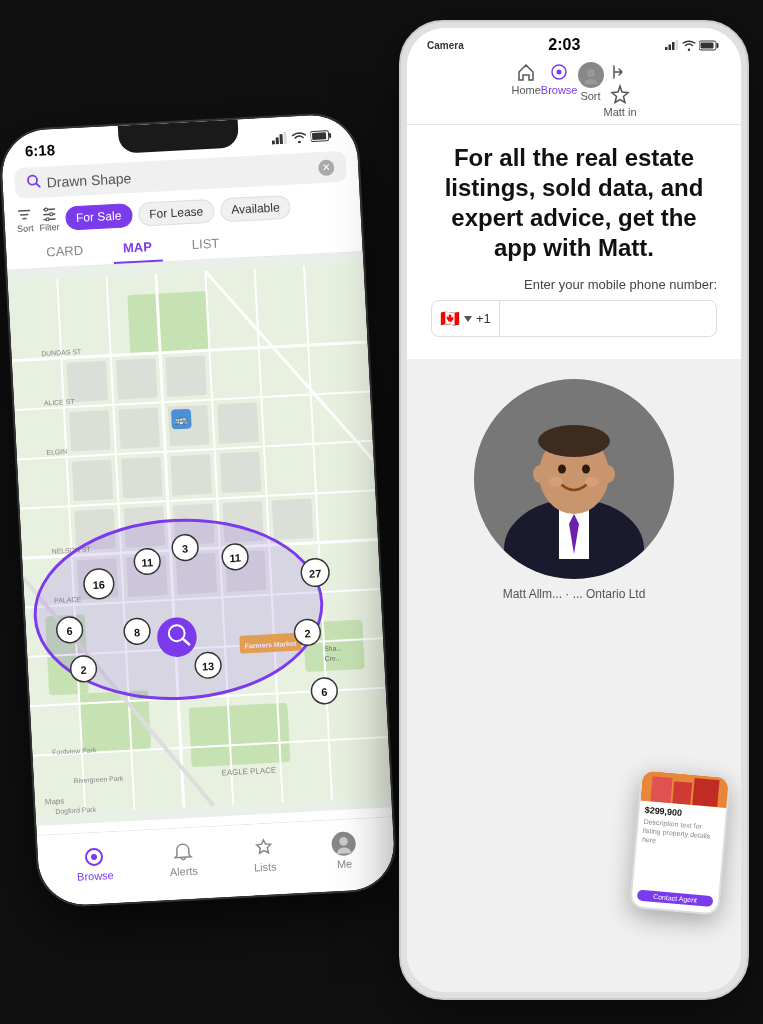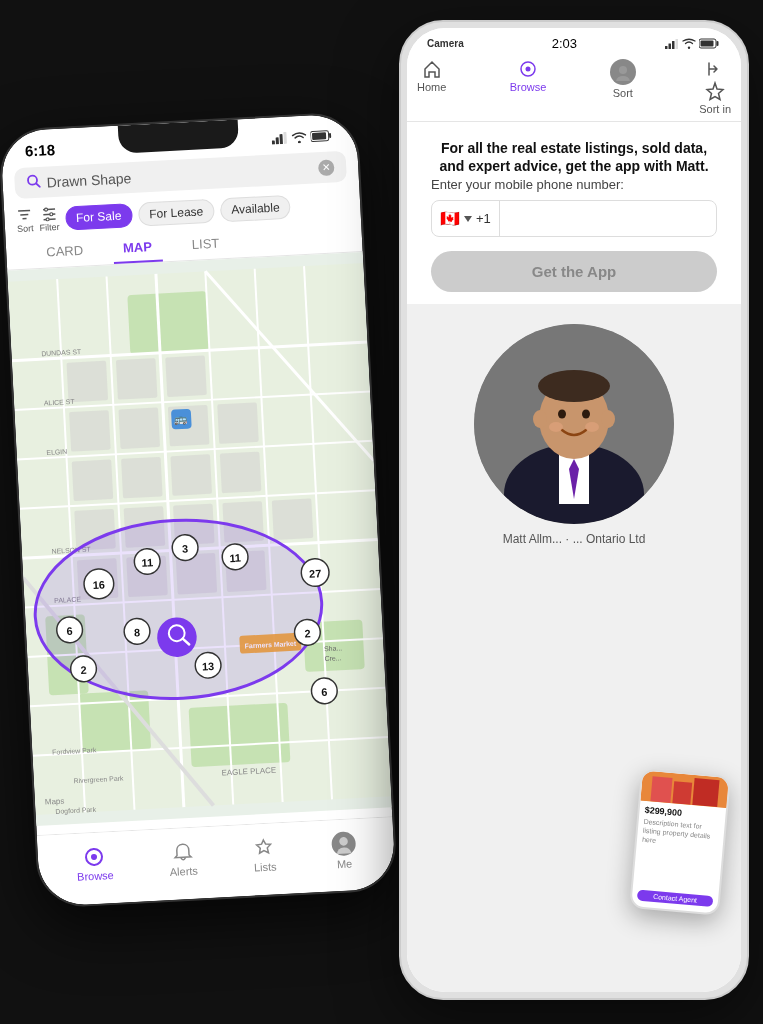--- a/index.html
+++ b/index.html
@@ -198,37 +198,37 @@
     
     .status-bar-right {
       background: #fff;
       padding: 8px 20px 4px;
       display: flex;
       justify-content: space-between;
       align-items: center;
       font-size: 12px;
       font-weight: 600;
     }
-    .status-time-right { font-size: 13px; font-weight: 400; }
+    .status-time-right { font-size: 16px; font-weight: 700; }
     .camera-label { font-size: 10px; color: #333; }
     .status-icons-right { display: flex; gap: 3px; align-items: center; font-size: 11px; }
 
     
     .domain-bar {
       text-align: center;
       font-size: 11px;
       color: #555;
       padding: 2px 0 4px;
       background: #fff;
     }
 
     
     .nav-bar-right {
       display: flex;
-      justify-content: space-between;
+      justify-content: center;
       padding: 4px 10px 6px;
       border-bottom: 1px solid #e5e5e5;
       background: #fff;
     }
     .nav-bar-item {
       display: flex;
       flex-direction: column;
       align-items: center;
       gap: 2px;
       font-size: 11px;
@@ -244,32 +244,32 @@
       display: flex; align-items: center; justify-content: center;
       font-size: 12px;
     }
 
     
     .hero-section {
       padding: 18px 24px 12px;
       background: #fff;
     }
     .hero-title {
-      font-size: 14px;
+      font-size: 24px;
       font-weight: 800;
       line-height: 1.25;
       color: #111;
       text-align: center;
-      margin-bottom: 2px;
+      margin-bottom: 14px;
     }
     .phone-label {
       font-size: 13px;
       color: #444;
       margin-bottom: 8px;
-      text-align: left;
+      text-align: right;
     }
     .phone-input-row {
       display: flex;
       align-items: center;
       border: 1.5px solid #ddd;
       border-radius: 8px;
       overflow: hidden;
       margin-bottom: 10px;
       background: #fff;
     }
@@ -672,39 +672,38 @@
           </div>
           <span>Sort</span>
         </div>
         <div class="nav-bar-item">
           <svg width="20" height="20" viewBox="0 0 20 20">
             <path d="M4 4 L4 16 M4 10 L12 10 M9 7 L12 10 L9 13" stroke="#555" stroke-width="1.5" fill="none" stroke-linecap="round" stroke-linejoin="round"></path>
           </svg>
           <svg width="20" height="20" viewBox="0 0 20 20">
             <path d="M10 2 L12 8 L18 8.5 L13.5 12.5 L15 18.5 L10 15.5 L5 18.5 L6.5 12.5 L2 8.5 L8 8Z" stroke="#555" stroke-width="1.5" fill="none"></path>
           </svg>
-          <span>Sort in</span>
+          <span>Matt in</span>
         </div>
       </div>
 
       <div class="hero-section">
         <h1 class="hero-title">For all the real estate listings, sold data, and expert advice, get the app with Matt.</h1>
         <p class="phone-label">Enter your mobile phone number:</p>
 
         <div class="phone-input-row">
           <div class="flag-select">
             <span class="flag-emoji">🇨🇦</span>
             <svg width="8" height="6" viewBox="0 0 8 6">
                 <path d="M0 0 L4 6 L8 0Z" fill="#555"></path>
               </svg>
             <span class="country-code">+1</span>
           </div>
         </div>
 
-        <button class="get-app-btn">Get the App</button>
       </div>
 
       <div class="agent-section">
 
         <div class="agent-circle">
           <svg width="200" height="200" viewBox="0 0 200 200">
             <defs>
               <clipPath id="circle-clip">
                 <circle cx="100" cy="100" r="100"></circle>
               </clipPath>

